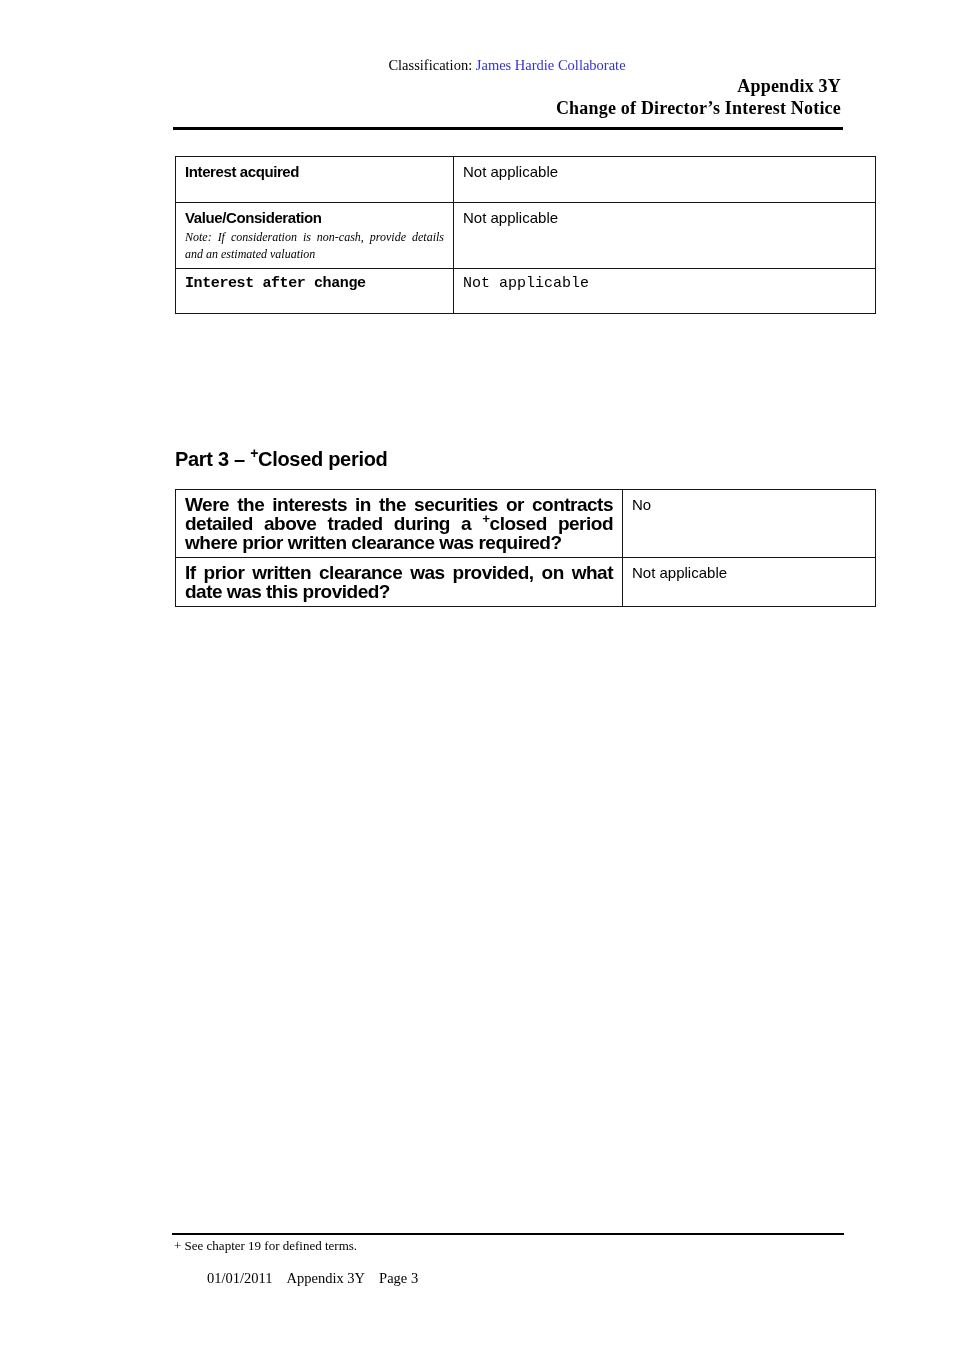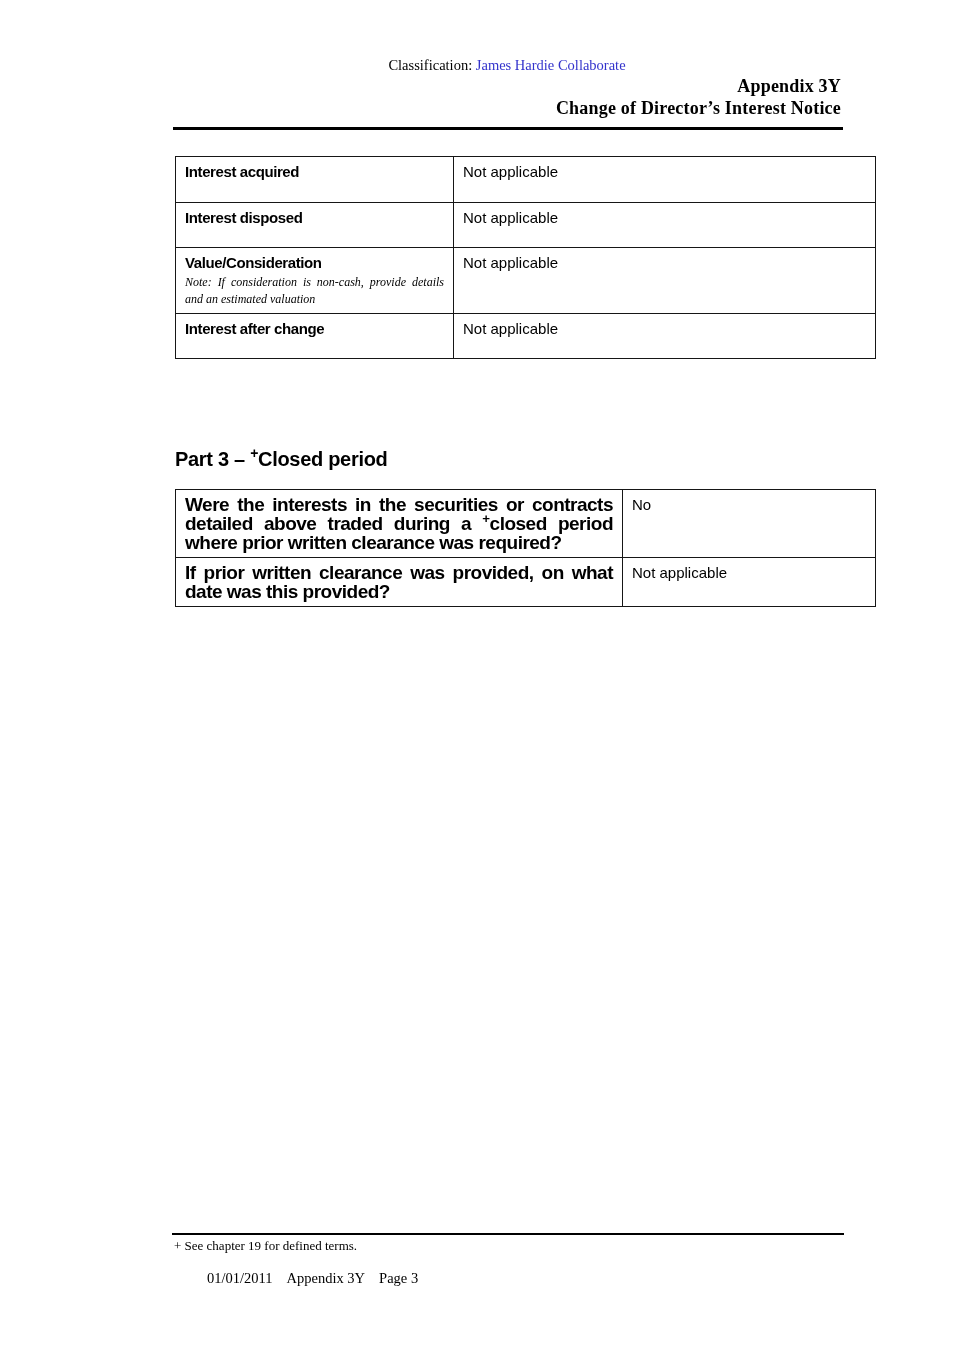--- a/index.html
+++ b/index.html
@@ -87,21 +87,21 @@
     line-height: 19px;
   }
 
   
   #interest-table { left: 175px; top: 156px; }
   #interest-table col.c1 { width: 278px; }
   #interest-table col.c2 { width: 422px; }
   #interest-table tr.r1 td { height: 35px; }
   #interest-table tr.r2 td { height: 34px; }
   #interest-table tr.r3 td { height: 52px; }
-  #interest-table tr.r4 td { height: 34px; }
+  #interest-table tr.r4 td { height: 34px; font-family: Liberation Mono, monospace; }
 
   
   .part3-heading {
     position: absolute;
     top: 448px;
     left: 175px;
     font-family: "Liberation Sans", sans-serif;
     font-weight: bold;
     font-size: 20px;
     letter-spacing: -0.3px;
@@ -166,24 +166,20 @@
   <div class="header-rule"></div>
 
   <table class="doc-table" id="interest-table">
     <colgroup>
         <col class="c1">
         <col class="c2">
       </colgroup>
     <tbody>
       <tr class="r1">
         <td class="cell-label">Interest acquired</td>
-        <td class="cell-value">Not applicable</td>
-      </tr>
-      <tr class="r2">
-        <td class="cell-label">Interest disposed</td>
         <td class="cell-value">Not applicable</td>
       </tr>
       <tr class="r3">
         <td class="cell-label">
           <div>Value/Consideration</div>
           <div class="cell-note">Note: If consideration is non-cash, provide details and an estimated valuation</div>
         </td>
         <td class="cell-value">Not applicable</td>
       </tr>
       <tr class="r4">

